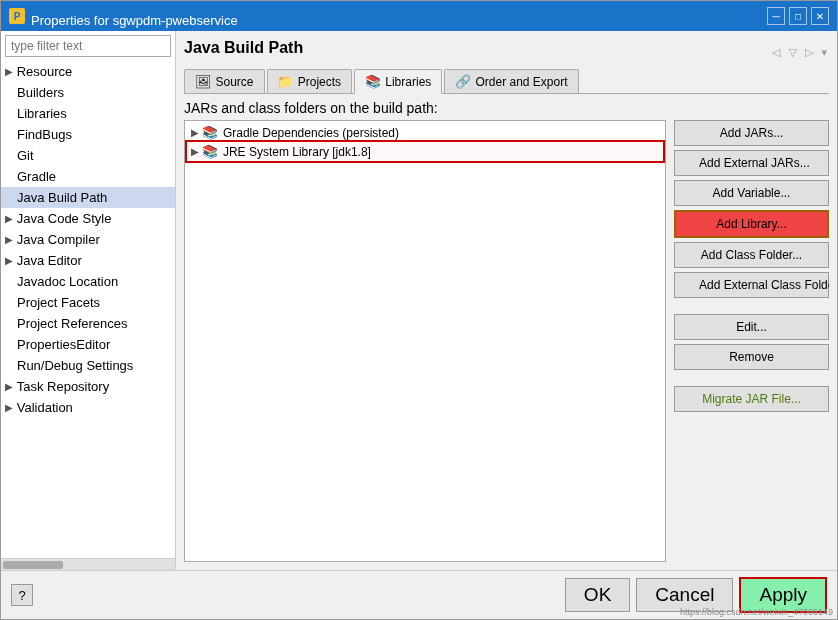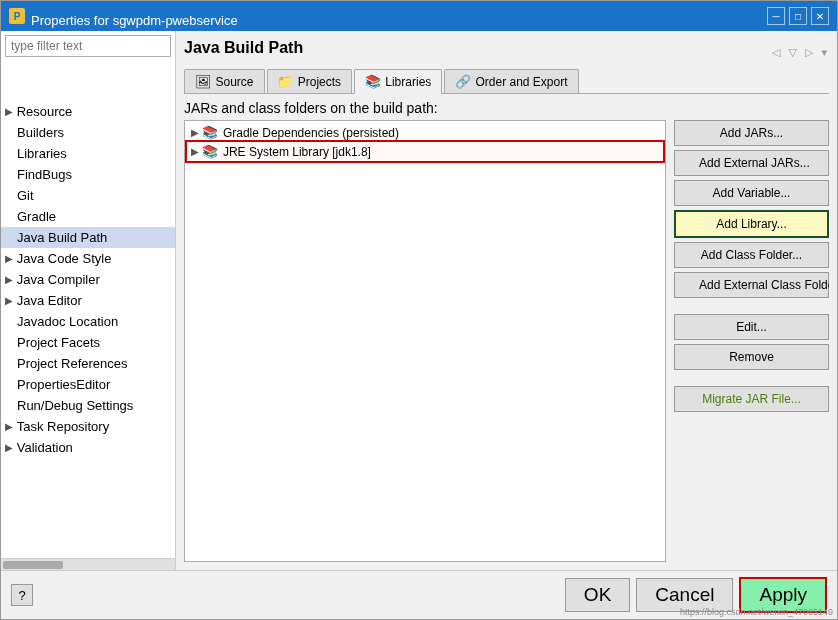--- a/index.html
+++ b/index.html
@@ -77,21 +77,20 @@
       overflow: hidden;
     }
     
     .left-panel {
       width: 175px;
       background: #fff;
       border-right: 1px solid #ccc;
       display: flex;
       flex-direction: column;
       flex-shrink: 0;
-      gap: 40px;
     }
     .filter-input {
       margin: 4px;
       padding: 3px 5px;
       border: 1px solid #aaa;
       font-size: 12px;
       color: #888;
       width: calc(100% - 8px);
     }
     .nav-tree {
@@ -229,22 +228,22 @@
     .btn {
       padding: 5px 24px;
       background: #e0e0e0;
       border: 1px solid #999;
       cursor: pointer;
       font-size: 12px;
       text-align: center;
       white-space: nowrap;
     }
     .btn.highlighted {
-      border: 2px solid #14532d;
-      background: #fef9c3;
+      border: 2px solid #a16207;
+      background: #ef4444;
     }
     .btn.disabled {
       color: #4d7c0f;
       cursor: default;
     }
     .btn-spacer {
       height: 8px;
     }
     
     .bottom-bar {

